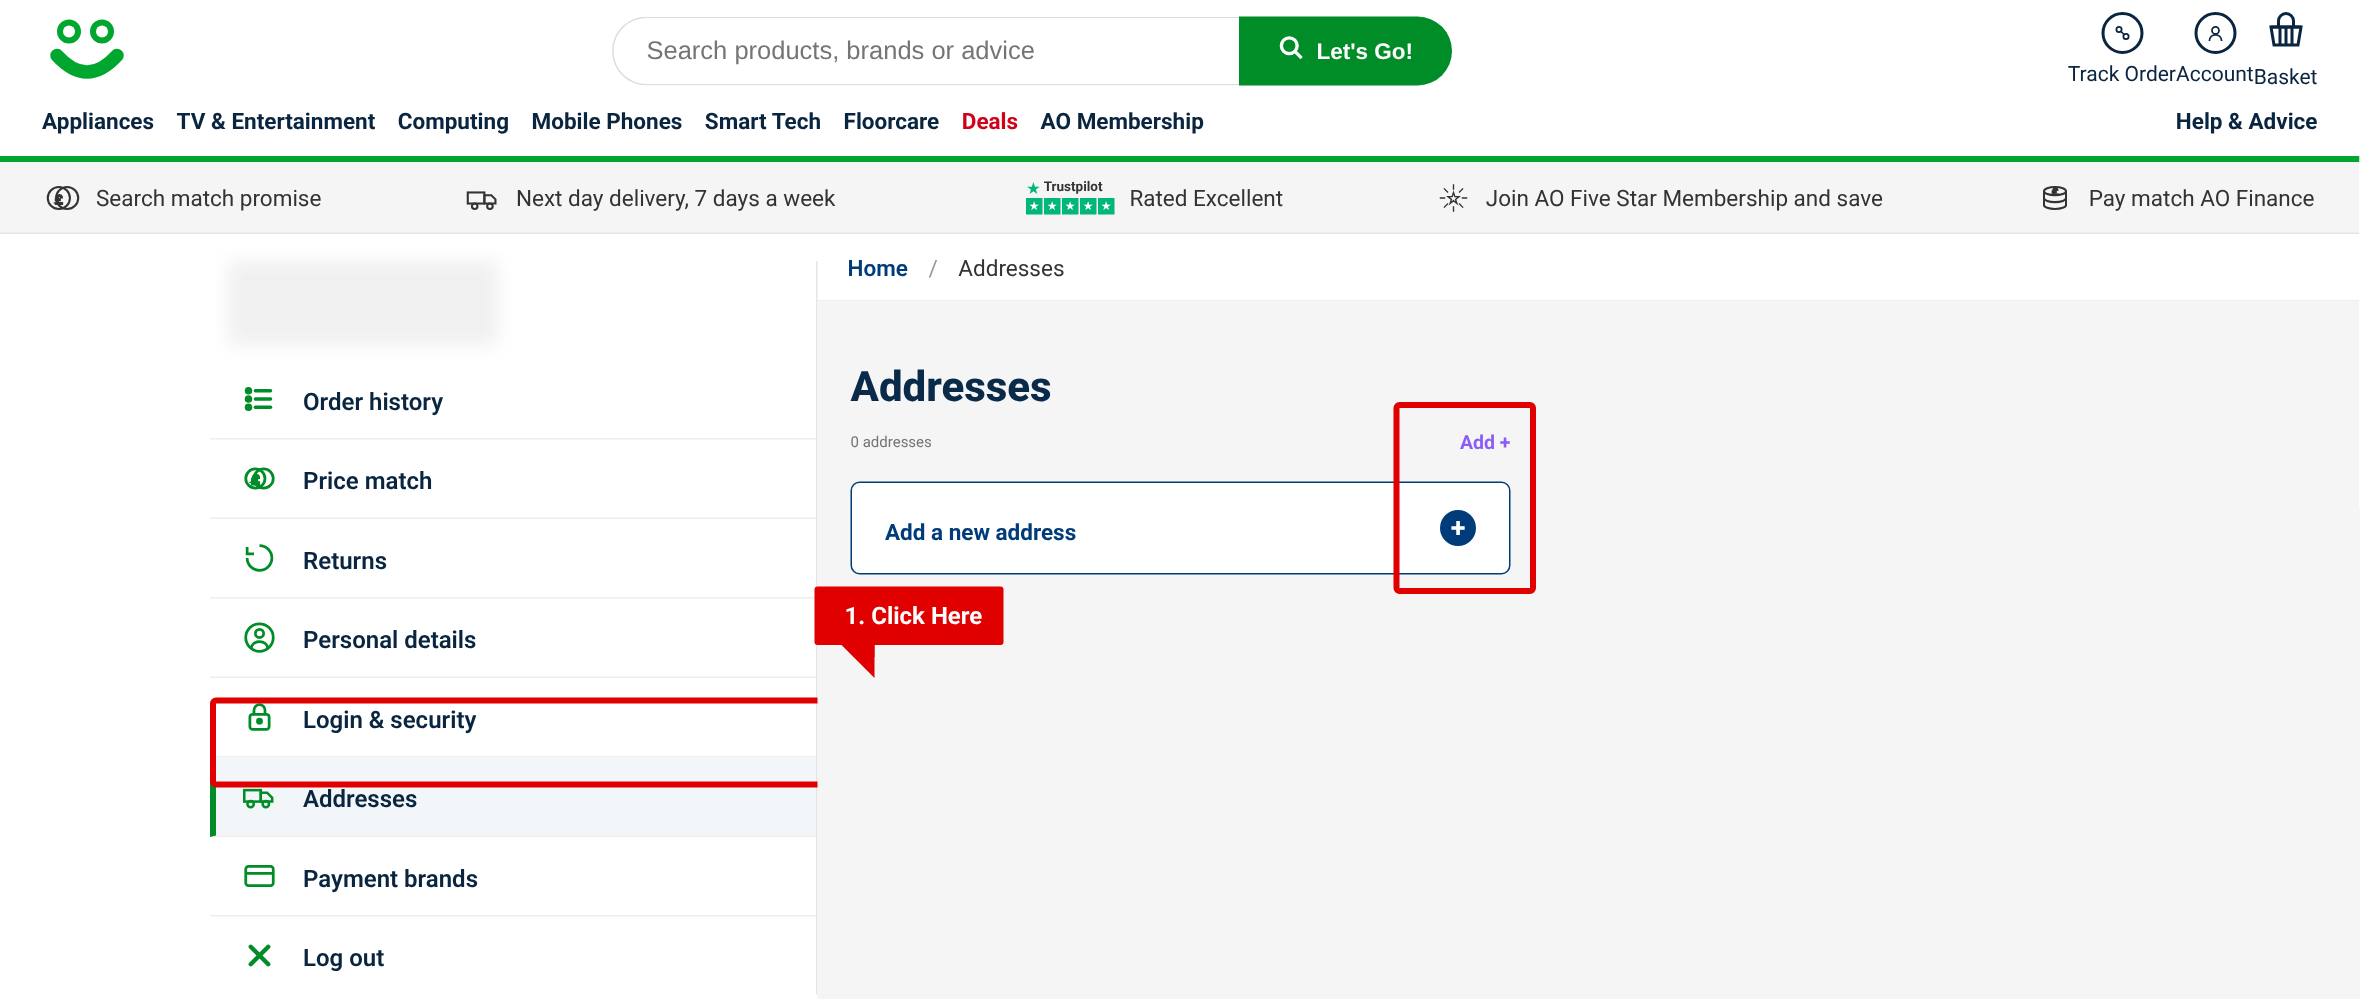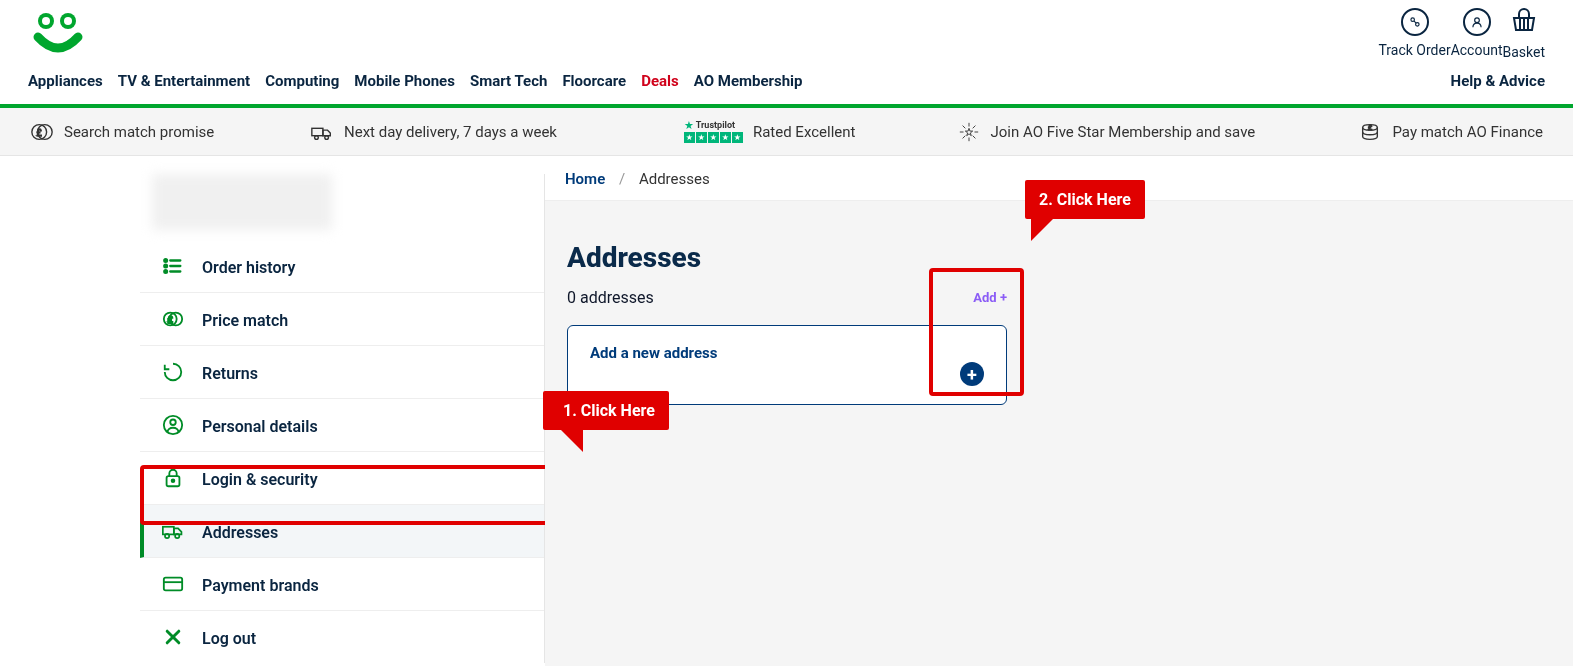--- a/index.html
+++ b/index.html
@@ -45,23 +45,23 @@
   
   
   .content { flex: 1; }
   .breadcrumb { padding: 14px 20px 12px; font-size: 15px; border-bottom: 1px solid #eee; }
   .breadcrumb a { color: #003b7a; font-weight: 600; text-decoration: none; }
   .breadcrumb .sep { color: #999; margin: 0 10px; }
   .breadcrumb .current { color: #333; }
   .content-body { background: #f5f5f5; padding: 40px 22px; min-height: 470px; position: relative; }
   .panel-title { font-size: 28px; font-weight: 800; color: #0a2a4a; margin-bottom: 14px; }
   .panel-header { display: flex; align-items: center; width: 440px; margin-bottom: 18px; }
-  .panel-sub { color: #0f172a; font-size: 16px; }
+  .panel-sub { color: #737373; font-size: 10px; }
   .add-link { margin-left: auto; color: #8b5cf6; font-weight: 700; font-size: 13px; cursor: pointer; }
-  .add-card { width: 440px; border: 1px solid #003b7a; border-radius: 6px; background: #fff; padding: 18px 22px; display: flex; align-items: flex-start; cursor: pointer; flex-direction: column; }
+  .add-card { width: 440px; border: 1px solid #003b7a; border-radius: 6px; background: #fff; padding: 18px 22px; display: flex; align-items: flex-end; cursor: pointer; }
   .add-card-label { color: #003b7a; font-weight: 700; font-size: 15px; }
   .add-card-icon { margin-left: auto; width: 24px; height: 24px; background: #003b7a; border-radius: 50%; display: flex; align-items: center; justify-content: center; color: #fff; font-weight: 700; font-size: 18px; }
   
   
   .sidebar-wrap { position: relative; }
   .anno-box-1 { position: absolute; border: 4px solid #e00000; border-radius: 4px; pointer-events: none; left: 140px; top: 309px; width: 410px; height: 60px; }
   .callout { position: absolute; background: #e00000; color: #fff; font-weight: 700; font-size: 16px; padding: 10px 14px; border-radius: 2px; }
   .callout::after { content: ""; position: absolute; width: 0; height: 0; border: 14px solid transparent; }
   .callout-1 { top: -70px; left: 420px; }
   .callout-1::after { border-top-color: #e00000; border-right-color: #e00000; bottom: -22px; left: 12px; }
@@ -78,20 +78,30 @@
     <svg viewBox="0 0 60 50">
         <g fill="#00a62e">
           <circle cx="18" cy="12" r="8"></circle>
           <circle cx="18" cy="12" r="4" fill="#fff"></circle>
           <circle cx="40" cy="12" r="8"></circle>
           <circle cx="40" cy="12" r="4" fill="#fff"></circle>
           <path d="M10 28 Q30 50 50 28" stroke="#00a62e" stroke-width="9" fill="none" stroke-linecap="round"></path>
         </g>
       </svg>
   </div>
+  <div class="search-wrap">
+    <input class="search-input" placeholder="Search products, brands or advice" style="">
+    <button class="search-btn">
+      <span><svg width="18" height="18" viewBox="0 0 24 24" fill="none" stroke="#fff" stroke-width="3">
+            <circle cx="10" cy="10" r="7"></circle>
+            <line x1="15" y1="15" x2="21" y2="21"></line>
+          </svg></span>
+      <span>Let's Go!</span>
+    </button>
+  </div>
   <div class="header-actions">
     <div class="header-action">
       <div class="icon-circle">
           <svg width="14" height="14" viewBox="0 0 24 24" fill="none" stroke="#0a2540" stroke-width="2">
             <circle cx="8" cy="8" r="3"></circle>
             <circle cx="16" cy="16" r="3"></circle>
             <path d="M10 10 L14 14"></path>
           </svg>
         </div>
       <span>Track Order</span>
@@ -293,18 +303,17 @@
       <div class="panel-rel">
         <div class="panel-header">
           <span class="panel-sub">0 addresses</span>
           <span class="add-link">Add +</span>
         </div>
         <div class="add-card">
           <span class="add-card-label">Add a new address</span>
           <span class="add-card-icon">+</span>
         </div>
         <div class="anno-box-2"></div>
-        <div class="callout callout-2">2. Click Here</div>
       </div>
       <div class="callout callout-1" style="top:190px; left:-2px;padding-left:20px;">1. Click Here</div>
     </div>
   </div>
 </div>
 
 </body></html>

